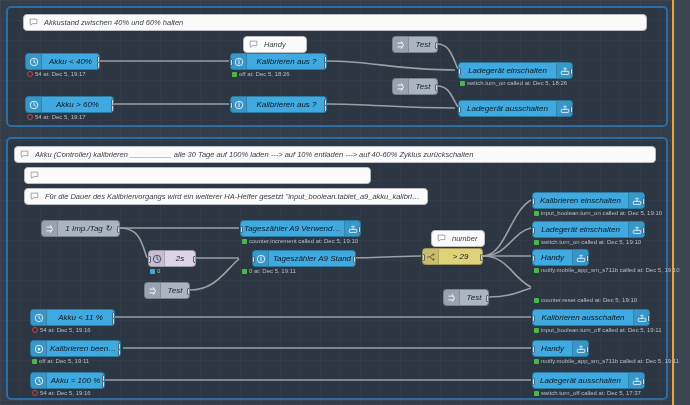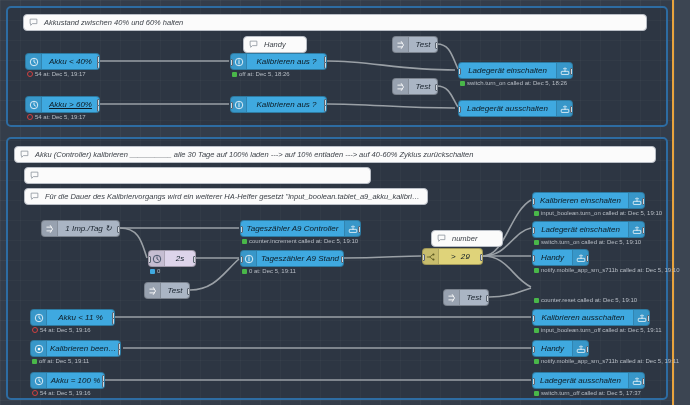--- a/index.html
+++ b/index.html
@@ -65,21 +65,21 @@
   .node .lbl {
     flex: 1;
     text-align: center;
     padding: 0 3px;
     line-height: 1;
     overflow: hidden;
     text-overflow: ellipsis;
   }
   .node.blue   { background: #3fa9e0; }
   .node.grey   { background: #aab5c4; color:#18222c; }
-  .node.yellow { background: #dfd37a; font-family: Liberation Mono, monospace; }
+  .node.yellow { background: #dfd37a; }
   .node.lilac  { background: #ddd4ea; }
 
   
   .icell {
     width: 16px; height: 100%;
     background: rgba(0,0,0,0.10);
     border-right: 1px solid rgba(0,0,0,0.12);
     display:flex; align-items:center; justify-content:center;
     flex: 0 0 16px;
   }
@@ -222,21 +222,21 @@
 
   <div class="comment" style="left:24px; top:188px; width:404px;">
     <span class="bubble">
       <svg width="9" height="9" viewBox="0 0 16 16">
           <path d="M2 2h12v8H6l-3 3v-3H2z" fill="none" stroke="#8b929b" stroke-width="1.4"></path>
         </svg>
     </span>
     <span class="ctext">Für die Dauer des Kalibriervorgangs wird ein weiterer HA-Helfer gesetzt "input_boolean.tablet_a9_akku_kalibrieren"</span>
   </div>
 
-  <div class="comment" style="left:431px; top:230px; width:72px;">
+  <div class="comment" style="left:431px; top:230px; width:54px;">
     <span class="bubble">
       <svg width="9" height="9" viewBox="0 0 16 16">
           <path d="M2 2h12v8H6l-3 3v-3H2z" fill="none" stroke="#8b929b" stroke-width="1.4"></path>
         </svg>
     </span>
     <span class="ctext">number</span>
   </div>
 
   <div class="node blue" style="left:25px; top:53px; width:75px;">
     <span class="icell">
@@ -247,21 +247,21 @@
     </span>
     <span class="lbl">Akku &lt; 40%</span>
     <span class="port out" style="top:2px;"></span>
     <span class="port out" style="top:8px;"></span>
   </div>
   <div class="status" style="left:27px; top:71px;">
     <span class="dot ring"></span>
     <span>54 at: Dec 5, 19:17</span>
   </div>
 
-  <div class="node blue" style="left:25px; top:96px; width:75px;text-decoration:underline;">
+  <div class="node blue" style="left:25px; top:96px; width:89px;">
     <span class="icell">
       <svg width="10" height="10" viewBox="0 0 16 16">
           <circle cx="8" cy="8" r="6" fill="none" stroke="#fff" stroke-width="1.3"></circle>
           <path d="M8 4.6V8l2.4 1.6" fill="none" stroke="#fff" stroke-width="1.3" stroke-linecap="round"></path>
         </svg>
     </span>
     <span class="lbl">Akku &gt; 60%</span>
     <span class="port out" style="top:2px;"></span>
     <span class="port out" style="top:8px;"></span>
   </div>
@@ -382,36 +382,36 @@
     <span class="icell">
       <svg width="10" height="10" viewBox="0 0 16 16">
           <path d="M3 5h7M3 11h7M8.5 2.5L12 8l-3.5 5.5" fill="none" stroke="#fff" stroke-width="1.4" stroke-linecap="round" stroke-linejoin="round"></path>
         </svg>
     </span>
     <span class="lbl">Test</span>
     <span class="port out" style="top:5px;"></span>
   </div>
 
   <div class="node blue" style="left:240px; top:220px; width:121px;">
-    <span class="lbl">Tageszähler A9 Controller</span>
+    <span class="lbl">Tageszähler A9 Verwendung</span>
     <span class="icell right">
       <svg width="10" height="10" viewBox="0 0 16 16">
           <rect x="2" y="8.5" width="12" height="5" rx="1" fill="none" stroke="#fff" stroke-width="1.2"></rect>
           <path d="M8 8.5V5M5.5 4.2a3.5 3.5 0 0 1 5 0" fill="none" stroke="#fff" stroke-width="1.2" stroke-linecap="round"></path>
         </svg>
     </span>
     <span class="port in" style="top:5px;"></span>
     <span class="port out" style="top:5px;"></span>
   </div>
   <div class="status" style="left:242px; top:238px;">
     <span class="dot green"></span>
     <span>counter.increment called at: Dec 5, 19:10</span>
   </div>
 
-  <div class="node blue" style="left:240px; top:250px; width:104px;">
+  <div class="node blue" style="left:252px; top:250px; width:104px;">
     <span class="icell">
       <svg width="10" height="10" viewBox="0 0 16 16">
           <circle cx="8" cy="8" r="6" fill="none" stroke="#fff" stroke-width="1.3"></circle>
           <path d="M8 7v4M8 4.6v.9" stroke="#fff" stroke-width="1.4" stroke-linecap="round"></path>
         </svg>
     </span>
     <span class="lbl">Tageszähler A9 Stand</span>
     <span class="port in" style="top:5px;"></span>
     <span class="port out" style="top:5px;"></span>
   </div>

